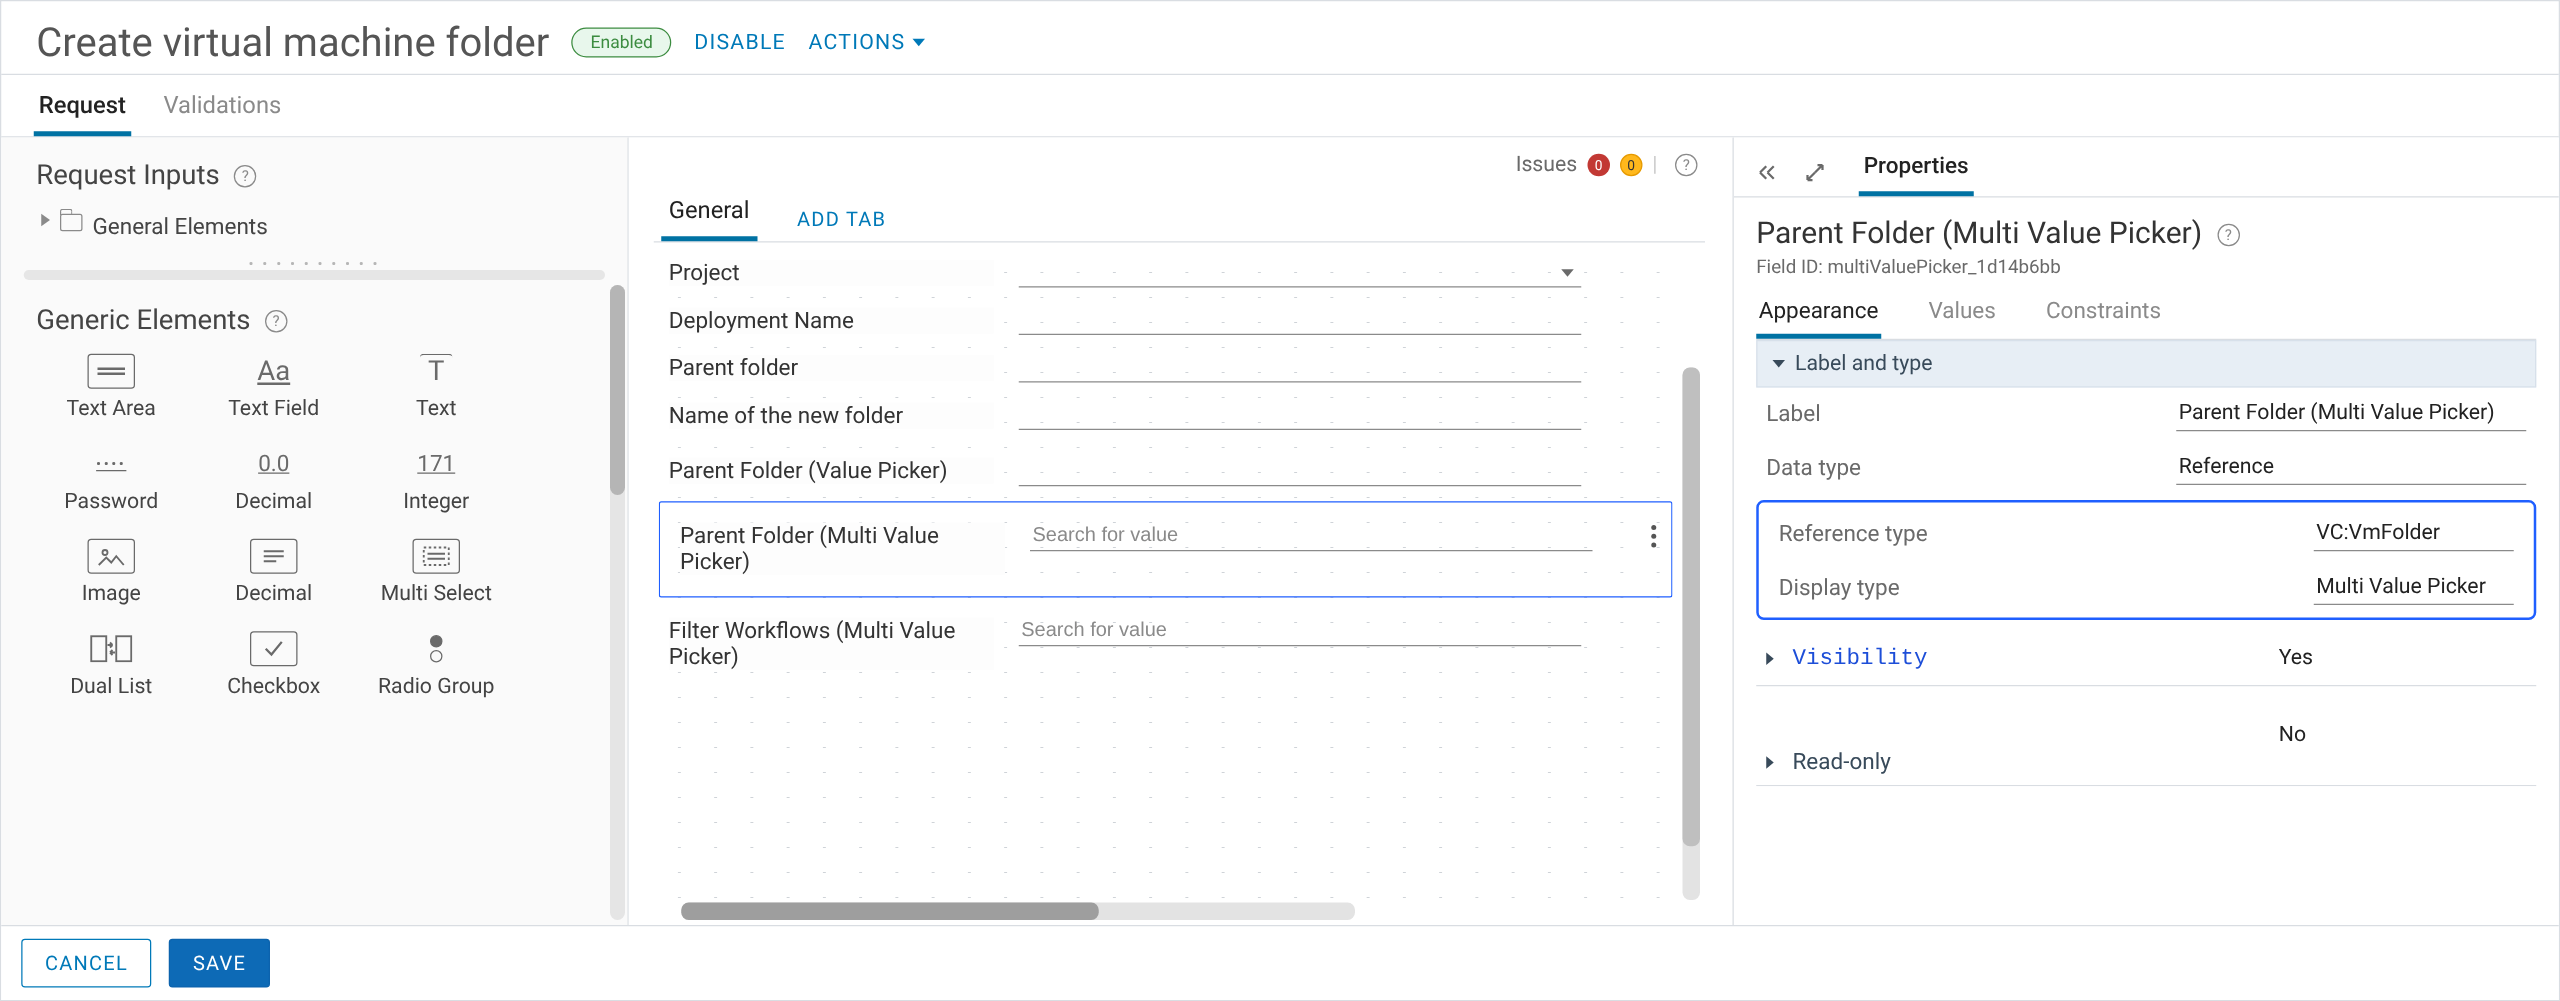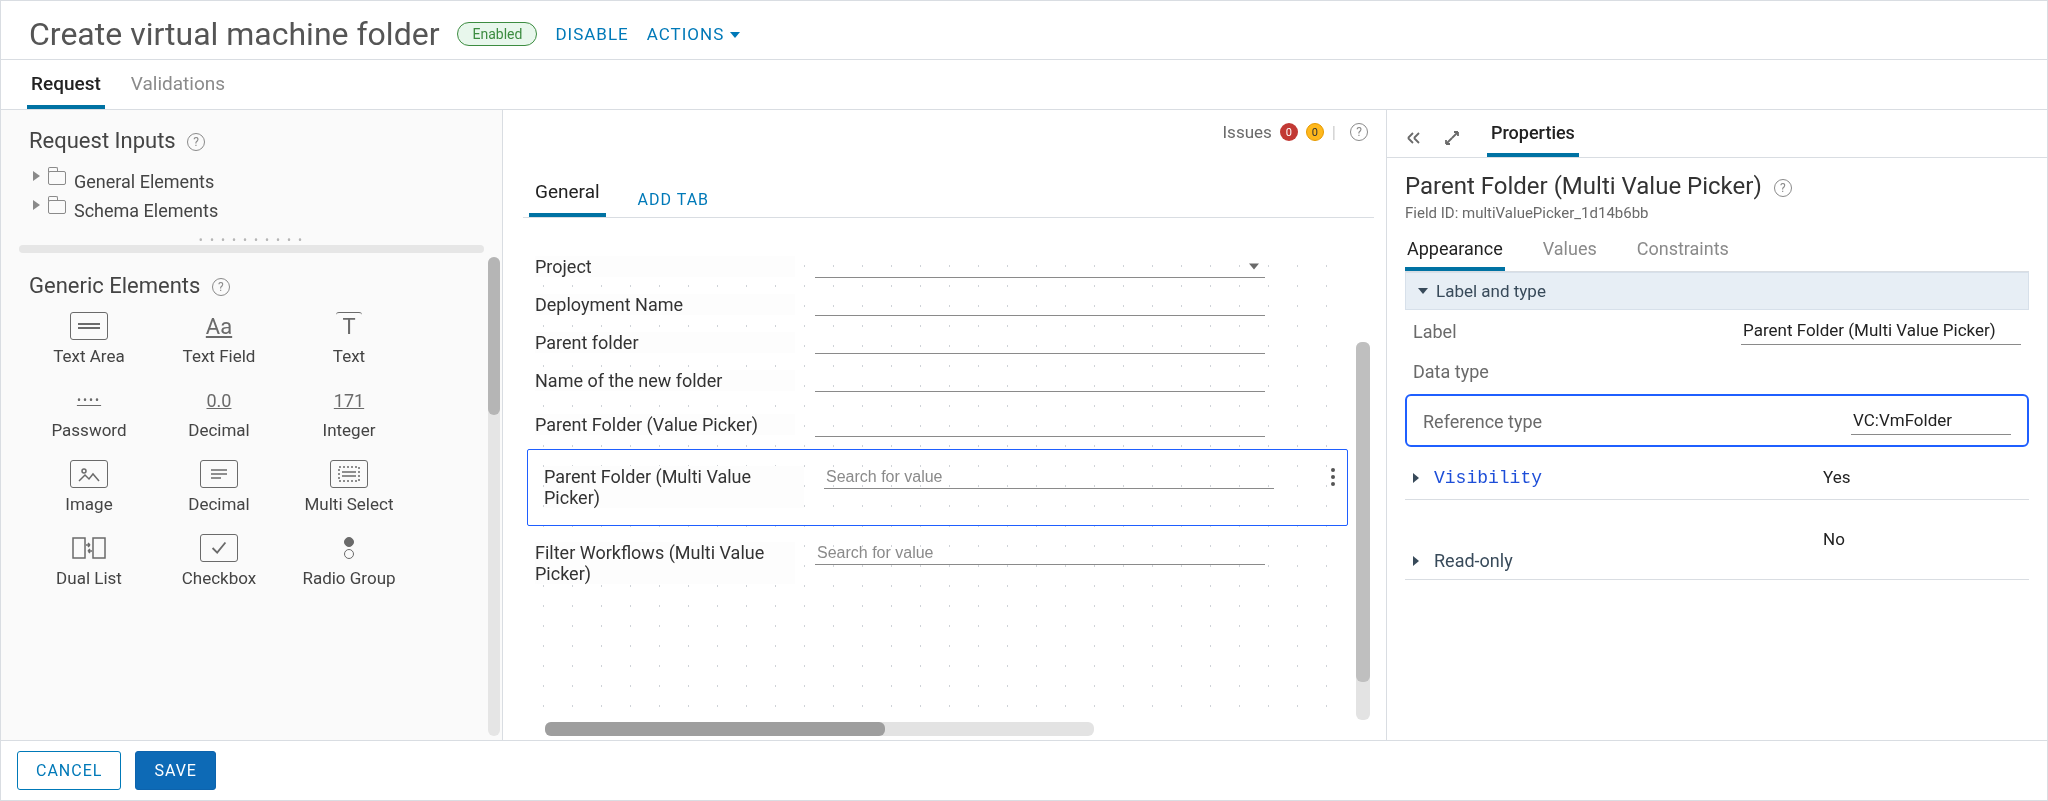--- a/index.html
+++ b/index.html
@@ -43,21 +43,21 @@
   .left-bottom { padding:20px 20px 6px 28px; overflow:auto; flex:1; position:relative; }
   .palette { display:grid; grid-template-columns:repeat(3, 1fr); gap:20px 10px; max-width:380px; }
   .palette-item { display:flex; flex-direction:column; align-items:center; gap:6px; cursor:grab; font-size:17px; color:var(--text);justify-content:flex-end; }
   .pi-icon { width:38px; height:28px; display:flex; align-items:center; justify-content:center; border:1.5px solid var(--text-dim); border-radius:3px; font-size:14px; color:var(--text-dim); }
   .pi-icon.noborder { border:none; font-size:22px; }
   .pi-lines::before,.pi-lines::after { content:""; display:block; width:22px; height:2px; background:var(--text-dim); margin:2px 0; }
   .pi-text-t { font-weight:400; font-size:22px; }
   .pi-radio { display:flex; flex-direction:column; gap:2px; align-items:center; }
   .pi-radio span { width:10px; height:10px; border:1.5px solid var(--text-dim); border-radius:50%; display:inline-block; }
   .pi-radio span.filled { background:var(--text-dim); }
-  .col-mid { flex:1; display:flex; flex-direction:column; border-right:1px solid var(--line); background:#fff; position:relative; padding:12px 12px 0 20px; overflow:hidden;gap:24px; }
+  .col-mid { flex:1; display:flex; flex-direction:column; border-right:1px solid var(--line); background:#fff; position:relative; padding:12px 22px 0 20px; overflow:hidden; }
   .issues-bar { display:flex; align-items:center; justify-content:flex-end; gap:8px; padding:0 6px 6px; font-size:17px; color:var(--text-dim); }
   .badge-dot { width:18px; height:18px; border-radius:50%; display:inline-flex; align-items:center; justify-content:center; font-size:11px; color:#fff; }
   .badge-dot.red { background:#c23934; }
   .badge-dot.yellow { background:#ffb81c; color:#333; border:1px solid #e69a00; }
   .issues-sep { color:#ccc; }
   .canvas-tabs { display:flex; align-items:flex-end; gap:30px; border-bottom:1px solid var(--line); padding:0 6px; }
   .canvas-tab { padding:8px 6px 10px; font-size:19px; color:#222; border-bottom:4px solid var(--accent-blue); cursor:pointer; }
   .add-tab { color:var(--link); font-size:16px; letter-spacing:1px; padding:8px 2px; cursor:pointer; }
   .canvas-wrap { flex:1; position:relative; overflow:hidden; }
   .canvas { position:absolute; inset:10px 26px 20px 4px; overflow:auto; }
@@ -125,25 +125,20 @@
       <div class="left-top">
         <div class="section-title">
           <span>Request Inputs</span>
           <span class="help-icon">?</span>
         </div>
         <div class="tree-row">
           <span class="tree-caret"></span>
           <span class="folder-icon"></span>
           <span>General Elements</span>
         </div>
-        <div class="tree-row">
-          <span class="tree-caret"></span>
-          <span class="folder-icon"></span>
-          <span>Schema Elements</span>
-        </div>
       </div>
       <div class="drag-handle">
           <span class="dots6">• • • • • • • • • •</span>
         </div>
       <div class="scroll-track"></div>
 
       <div class="left-bottom">
         <div class="section-title">
           <span>Generic Elements</span>
           <span class="help-icon">?</span>
@@ -327,26 +322,31 @@
           <span class="acc-caret"></span>
           <span>Label and type</span>
         </div>
 
         <div class="prop-row">
           <div class="plabel">Label</div>
           <div class="pval">Parent Folder (Multi Value Picker)</div>
         </div>
         <div class="prop-row">
           <div class="plabel">Data type</div>
+          <div class="pval">Reference</div>
         </div>
 
         <div class="highlight-box">
           <div class="prop-row">
             <div class="plabel">Reference type</div>
             <div class="pval" style="min-width:160px;">VC:VmFolder</div>
+          </div>
+          <div class="prop-row">
+            <div class="plabel">Display type</div>
+            <div class="pval" style="min-width:160px;">Multi Value Picker</div>
           </div>
         </div>
 
         <div class="prop-row" style="margin-top:10px;">
           <div style="display:flex; align-items:center; gap:10px;">
             <span class="acc-caret closed"></span>
             <span class="plabel" style="color:#1d4ed8;font-family:Liberation Mono, monospace;">Visibility</span>
           </div>
           <div class="pval" style="border:none; min-width:200px;">Yes</div>
         </div>

